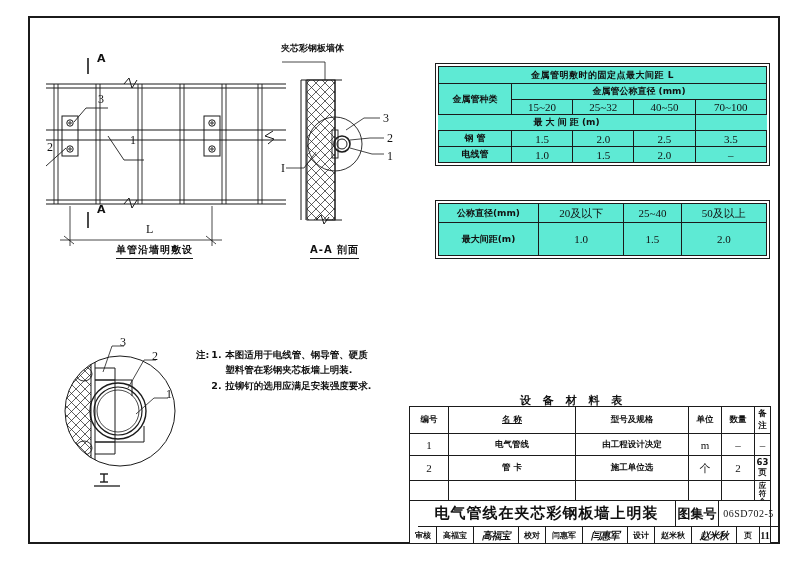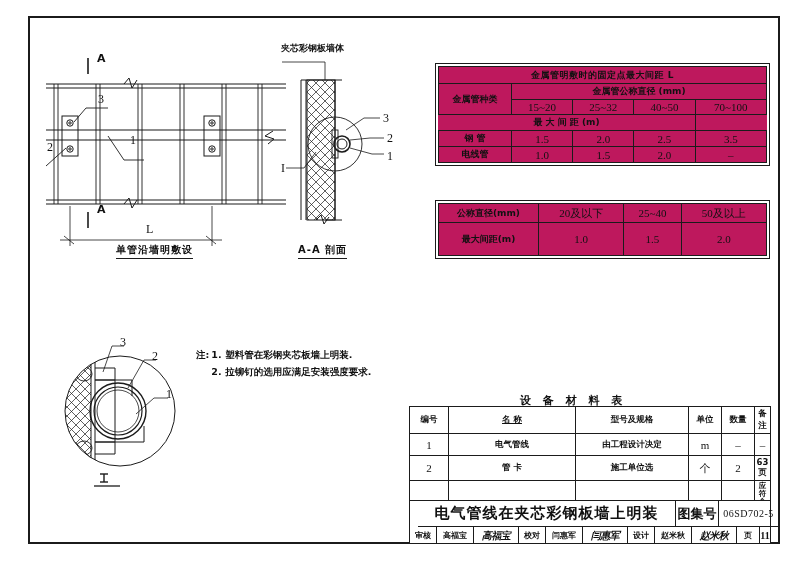--- a/index.html
+++ b/index.html
@@ -16,21 +16,21 @@
     border:2.5px solid #1b1b1b;box-sizing:border-box;background:#fff;
   }
 
   
   .abs{position:absolute;}
   .cn{font-family:"DejaVu Sans","Liberation Sans",sans-serif;font-weight:bold;}
   .lbl{font-size:10px;color:#111;white-space:nowrap;}
   .num{font-size:12px;color:#111;font-family:"Liberation Serif",serif;}
 
   
-  table.dt{border-collapse:collapse;background:#be185d;}
+  table.dt{border-collapse:collapse;background:#5eead4;}
   table.dt td,table.dt th{
     border:1px solid #1b1b1b;text-align:center;vertical-align:middle;
     font-size:9px;color:#111;padding:1px 2px;font-weight:bold;
     font-family:"DejaVu Sans","Liberation Sans",sans-serif;
   }
   table.dt td.v,table.dt th.v{font-family:"Liberation Serif",serif;font-weight:normal;font-size:11px;}
   .tblwrap{position:absolute;border:1.6px solid #1b1b1b;background:#fff;box-sizing:border-box;padding:2px;}
 
   
   #tbl1{left:435px;top:63px;width:335px;}
@@ -225,21 +225,21 @@
       <g class="ln1" stroke-width="0.8">
         <path d="M45,24 L45,6 L2,6"></path>
       </g>
     </svg>
   </div>
   <div class="abs lbl cn" style="left:281px;top:42px;font-size:9px;">夹芯彩钢板墙体</div>
   <div class="abs num" style="left:383px;top:111px;">3</div>
   <div class="abs num" style="left:387px;top:131px;">2</div>
   <div class="abs num" style="left:387px;top:149px;">1</div>
   <div class="abs num" style="left:281px;top:161px;">I</div>
-  <div class="abs cap" style="left:298px;top:243px;">A-A  剖面</div>
+  <div class="abs cap" style="left:310px;top:243px;">A-A  剖面</div>
 
   <div class="abs" style="left:58px;top:326px;">
     <svg width="160" height="165" viewBox="0 0 160 165">
       <defs>
         <pattern id="hatch2" width="9" height="9" patternUnits="userSpaceOnUse">
           <path d="M0,9 l9,-9 M-2,2 l4,-4 M7,11 l4,-4" stroke="#1b1b1b" stroke-width="0.7" fill="none"></path>
           <path d="M0,0 l9,9 M-2,7 l4,4 M7,-2 l4,4" stroke="#1b1b1b" stroke-width="0.7" fill="none"></path>
         </pattern>
         <clipPath id="cclip">
             <circle cx="62" cy="85" r="55"></circle>
@@ -291,20 +291,21 @@
   <div class="abs num" style="left:152px;top:349px;">2</div>
   <div class="abs num" style="left:166px;top:387px;">1</div>
 
   <div class="abs" id="notes">
     <div style="display:flex;align-items:flex-start;">
       <div style="flex:0 0 auto;padding-right:2px;">注:</div>
       <div style="flex:0 0 auto;">
         <div style="display:flex;">
           <div style="flex:0 0 14px;">1.</div>
           <div>
+            <div class="ln">本图适用于电线管、钢导管、硬质</div>
             <div class="ln">塑料管在彩钢夹芯板墙上明装.</div>
           </div>
         </div>
         <div style="display:flex;margin-top:2px;">
           <div style="flex:0 0 14px;">2.</div>
           <div>
             <div class="ln">拉铆钉的选用应满足安装强度要求.</div>
           </div>
         </div>
       </div>

